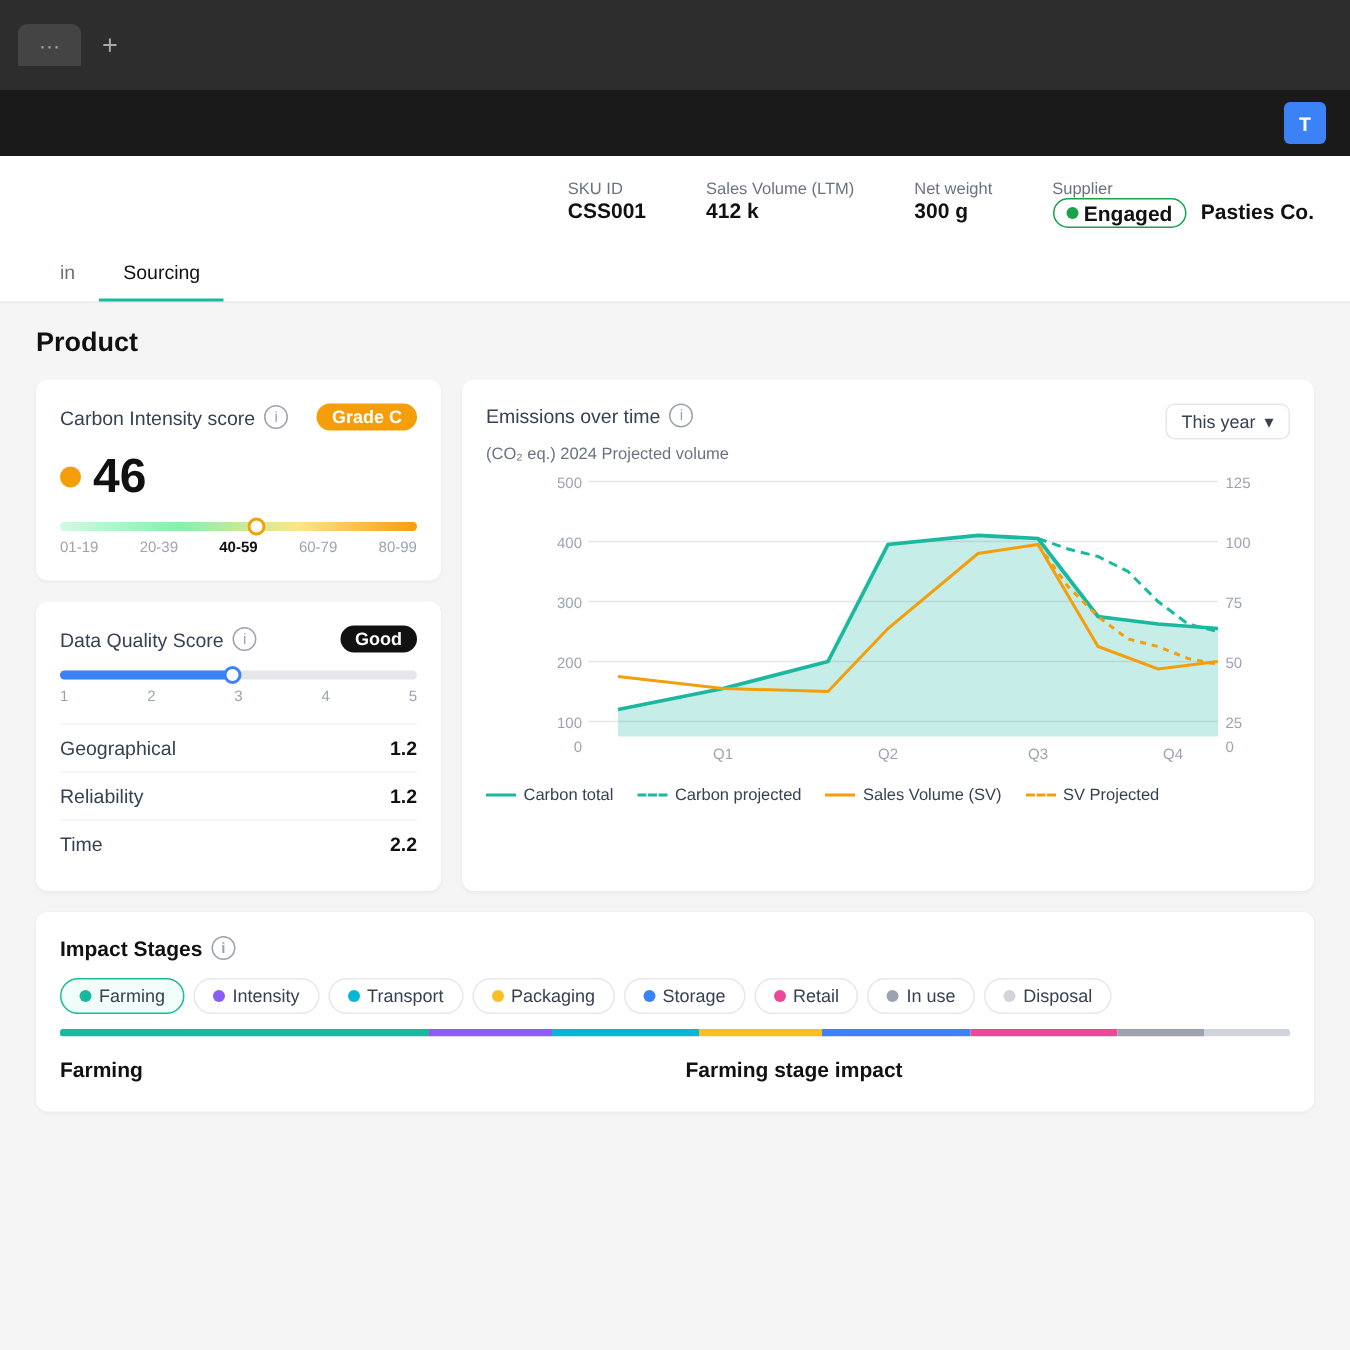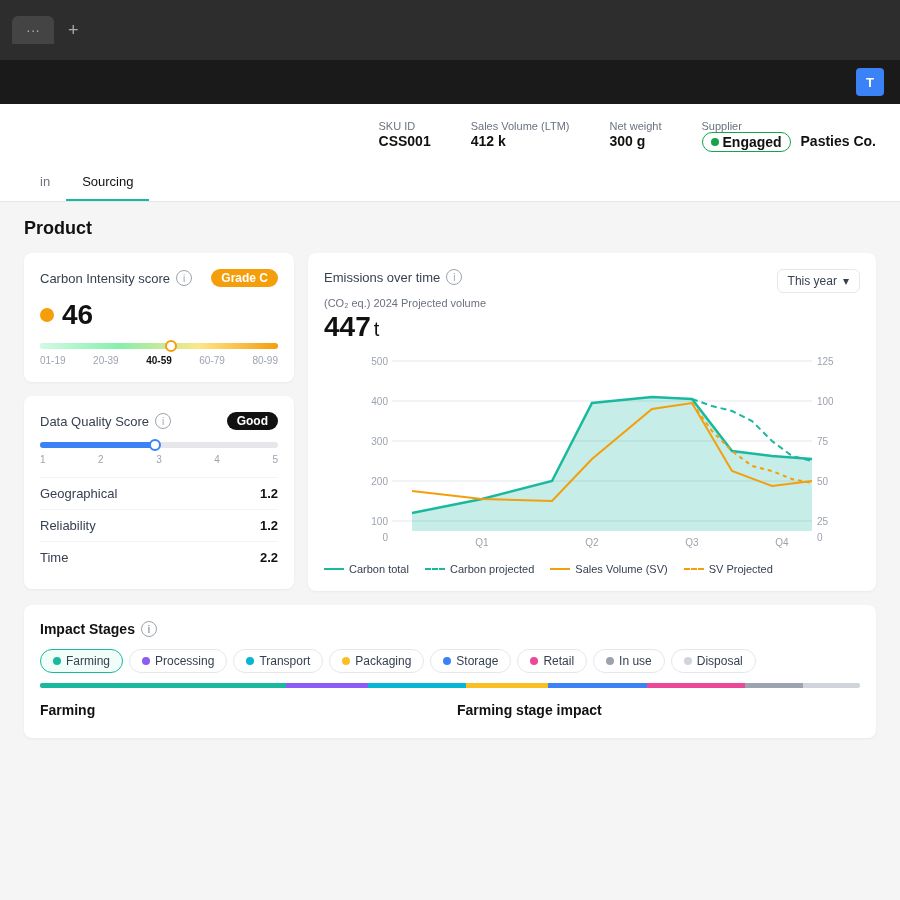--- a/index.html
+++ b/index.html
@@ -212,21 +212,21 @@
       background: #111;
       color: white;
       border-radius: 12px;
       padding: 2px 10px;
       font-size: 12px;
       font-weight: 600;
       margin-left: auto;
     }
 
     .score-value {
-      font-size: 28px;
+      font-size: 32px;
       font-weight: 700;
       color: #111;
       display: flex;
       align-items: center;
       gap: 8px;
       margin-bottom: 12px;
     }
     .score-dot-yellow {
       width: 14px;
       height: 14px;
@@ -589,23 +589,20 @@
           <div class="chart-title">
             <span>Emissions over time</span>
             <span class="info-icon">i</span>
           </div>
           <div class="year-select">
             <span>This year</span>
             <span>▾</span>
           </div>
         </div>
         <div class="chart-projected-label">(CO₂ eq.) 2024 Projected volume</div>
-        <div class="chart-main-value">
-          <span>447</span><span style="font-size:20px;font-weight:400;margin-left:3px;">t</span>
-        </div>
 
         
         <svg viewBox="0 0 480 200" width="100%" height="200" style="overflow:visible;">
 
           <line x1="40" y1="10" x2="460" y2="10" stroke="#e5e7eb" stroke-width="1"></line>
           <line x1="40" y1="50" x2="460" y2="50" stroke="#e5e7eb" stroke-width="1"></line>
           <line x1="40" y1="90" x2="460" y2="90" stroke="#e5e7eb" stroke-width="1"></line>
           <line x1="40" y1="130" x2="460" y2="130" stroke="#e5e7eb" stroke-width="1"></line>
           <line x1="40" y1="170" x2="460" y2="170" stroke="#e5e7eb" stroke-width="1"></line>
 
@@ -667,21 +664,21 @@
         <span class="info-icon">i</span>
       </div>
 
       <div class="stage-pills">
         <div class="stage-pill active">
           <div class="pill-dot" style="background:#1ab99f;"></div>
           <span>Farming</span>
         </div>
         <div class="stage-pill">
           <div class="pill-dot" style="background:#8b5cf6;"></div>
-          <span>Processing</span>
+          <span>Intensity</span>
         </div>
         <div class="stage-pill">
           <div class="pill-dot" style="background:#06b6d4;"></div>
           <span>Transport</span>
         </div>
         <div class="stage-pill">
           <div class="pill-dot" style="background:#fbbf24;"></div>
           <span>Packaging</span>
         </div>
         <div class="stage-pill">

